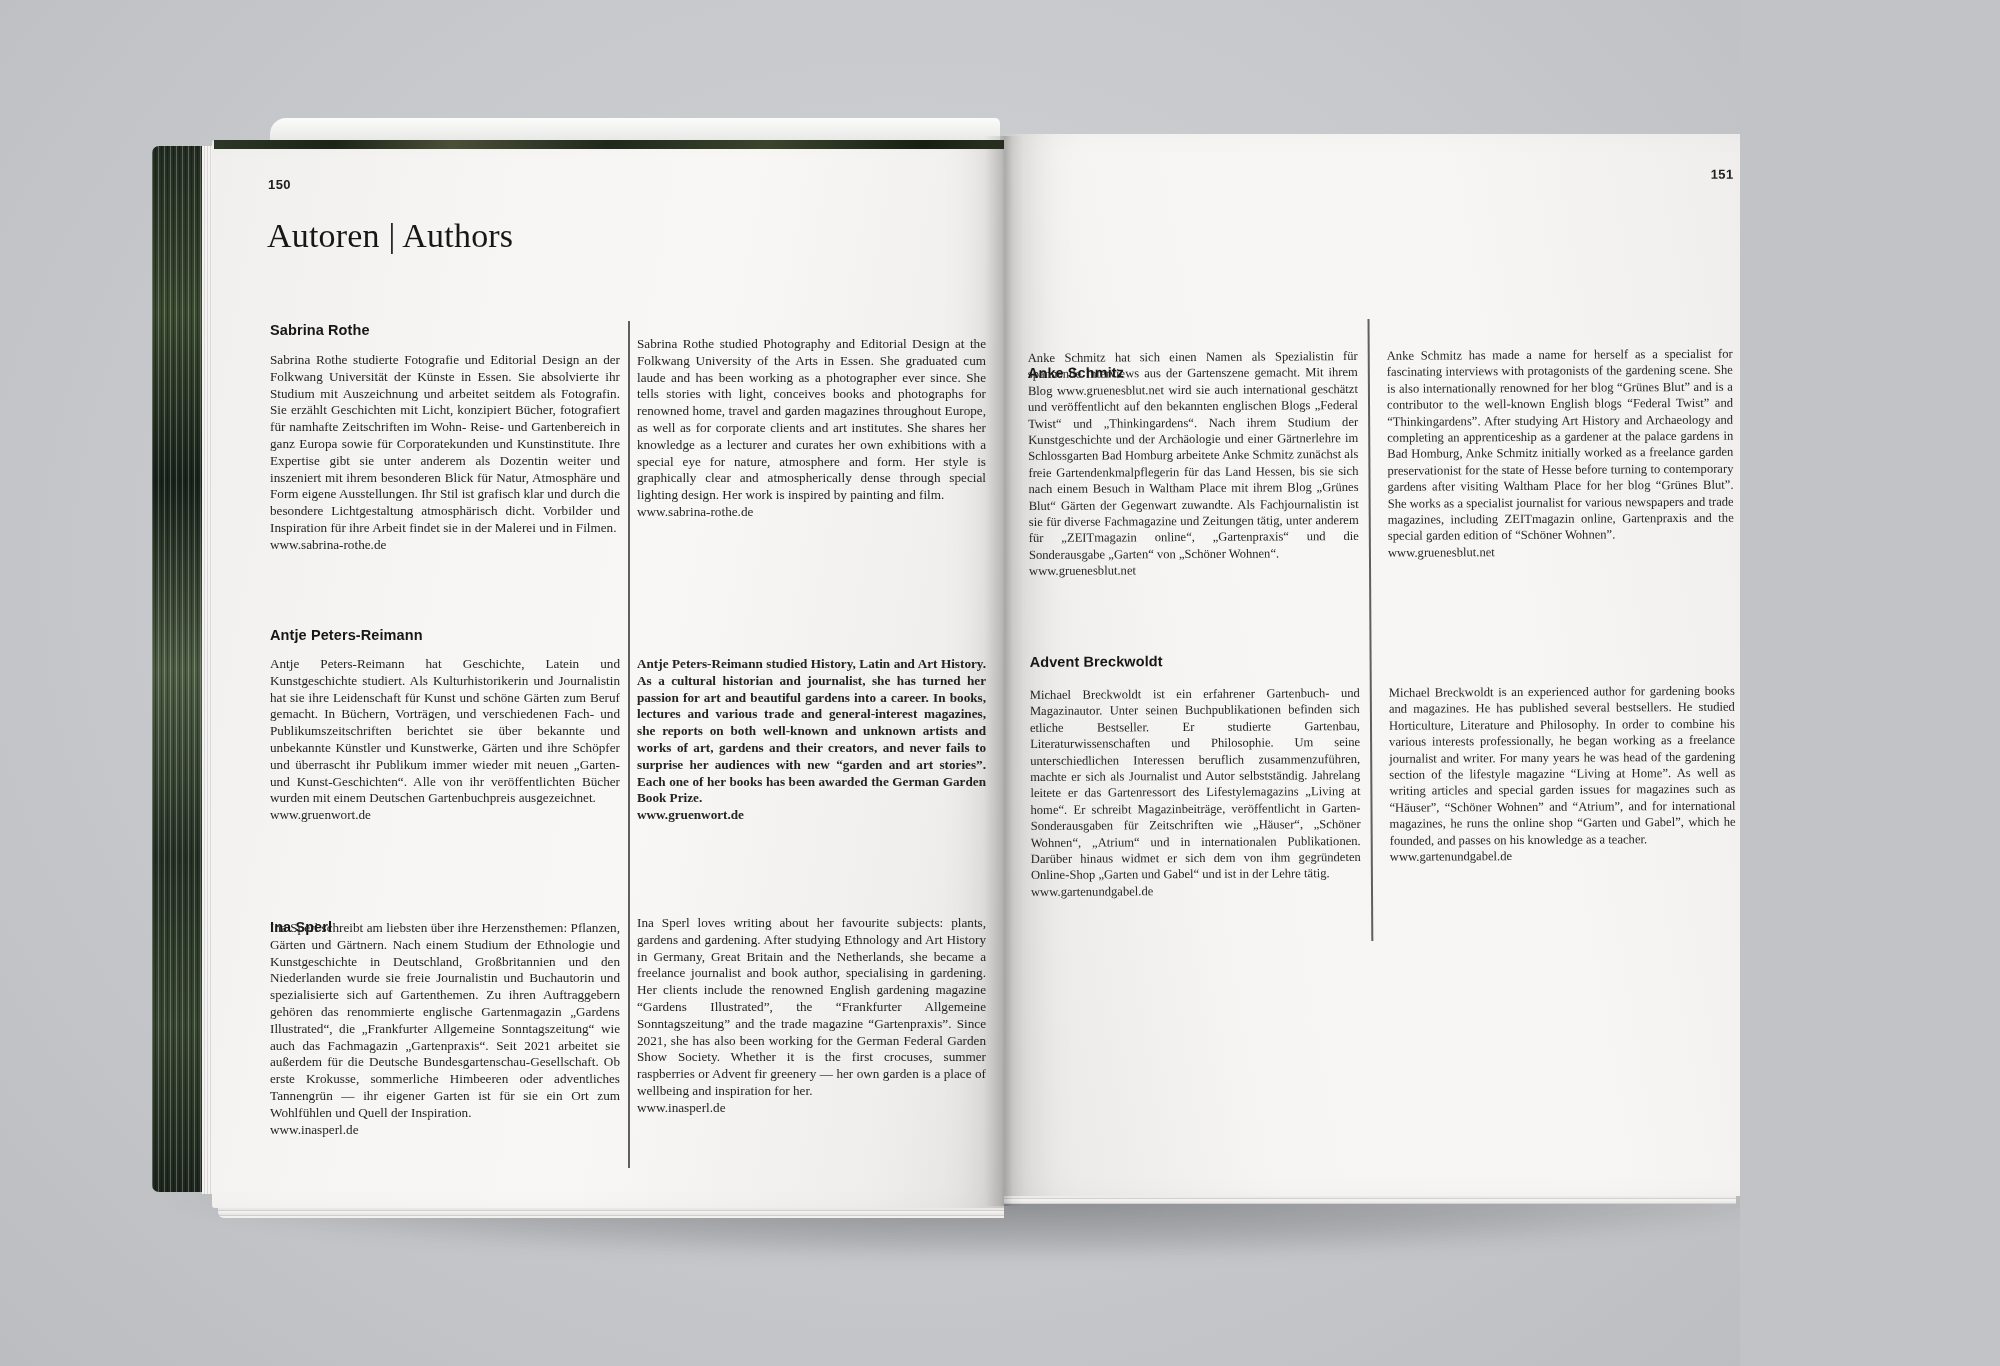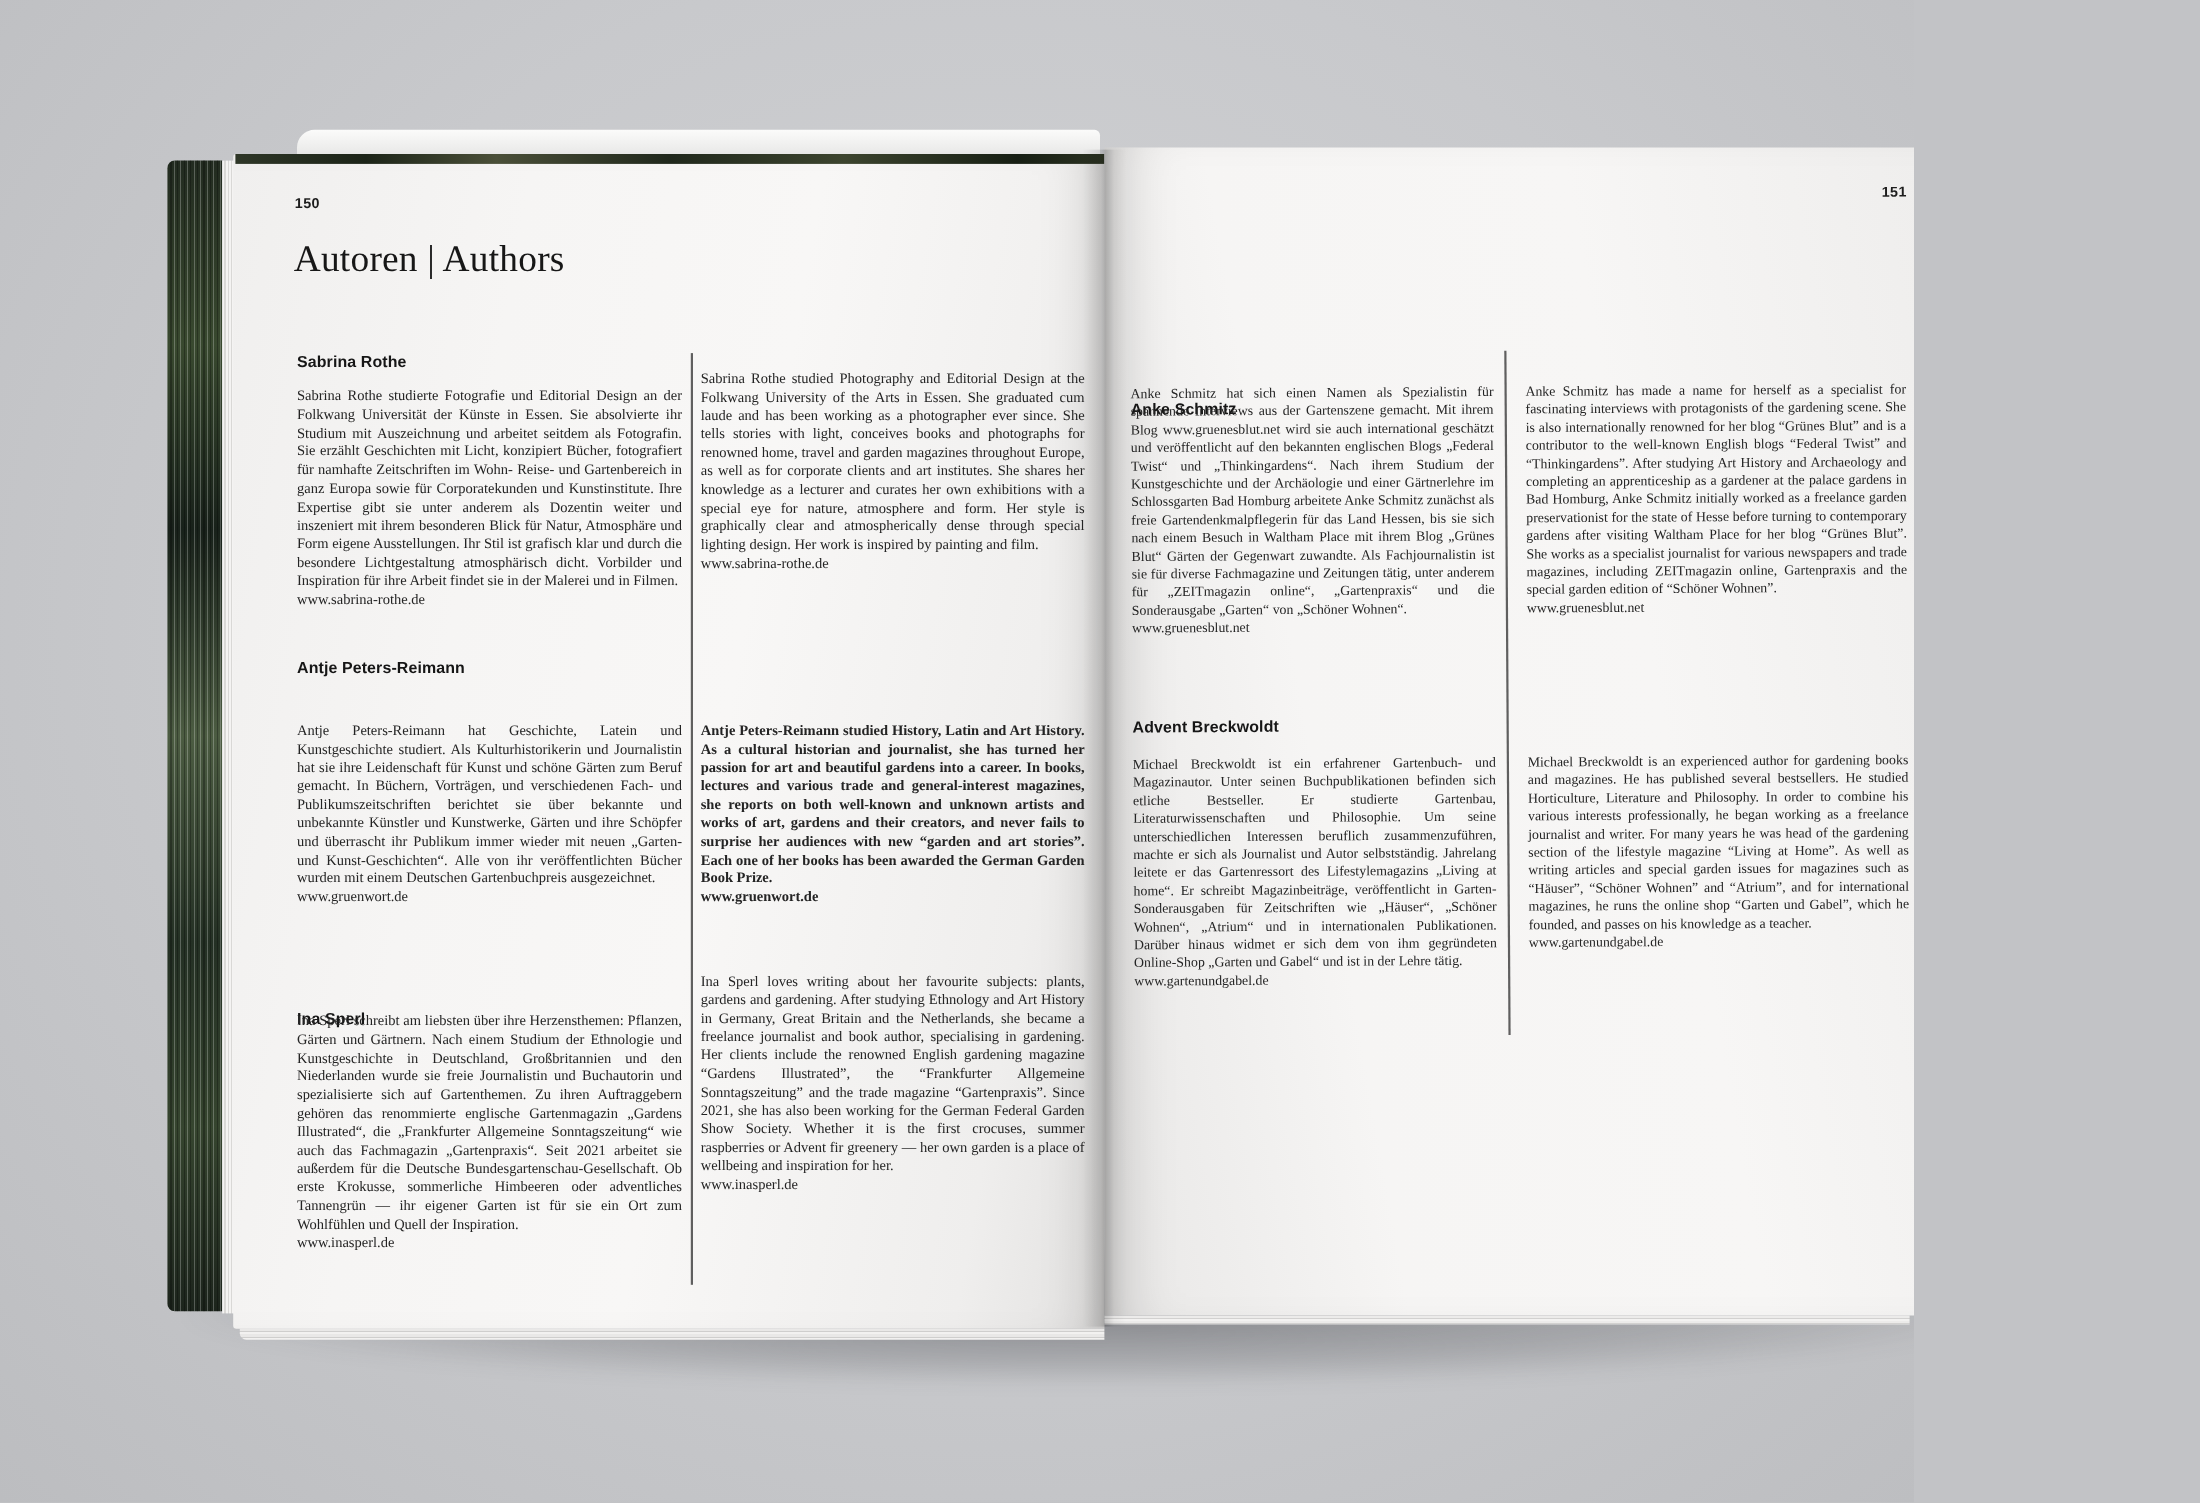--- a/index.html
+++ b/index.html
@@ -116,36 +116,36 @@
     <div class="sec-h" style="left:270px;top:322px;">Sabrina Rothe</div>
     <div class="col" lang="de" style="left:270px;top:352px;">
       <p>Sabrina Rothe studierte Fotografie und Editorial Design an der Folkwang Universität der Künste in Essen. Sie absolvierte ihr Studium mit Auszeichnung und arbeitet seitdem als Fotografin. Sie erzählt Geschichten mit Licht, konzipiert Bücher, fotografiert für namhafte Zeitschriften im Wohn- Reise- und Gartenbereich in ganz Europa sowie für Corporatekunden und Kunstinstitute. Ihre Expertise gibt sie unter anderem als Dozentin weiter und inszeniert mit ihrem besonderen Blick für Natur, Atmosphäre und Form eigene Ausstellungen. Ihr Stil ist grafisch klar und durch die besondere Lichtgestaltung atmosphärisch dicht. Vorbilder und Inspiration für ihre Arbeit findet sie in der Malerei und in Filmen.</p>
       <p class="url">www.sabrina-rothe.de</p>
     </div>
     <div class="col" lang="en" style="left:637px;top:336px;width:349px;">
       <p>Sabrina Rothe studied Photography and Editorial Design at the Folkwang University of the Arts in Essen. She graduated cum laude and has been working as a photographer ever since. She tells stories with light, conceives books and photographs for renowned home, travel and garden magazines throughout Europe, as well as for corporate clients and art institutes. She shares her knowledge as a lecturer and curates her own exhibitions with a special eye for nature, atmosphere and form. Her style is graphically clear and atmospherically dense through special lighting design. Her work is inspired by painting and film.</p>
       <p class="url">www.sabrina-rothe.de</p>
     </div>
 
-    <div class="sec-h" style="left:270px;top:600px;">Antje Peters-Reimann</div>
+    <div class="sec-h" style="left:270px;top:627px;">Antje Peters-Reimann</div>
     <div class="col" lang="de" style="left:270px;top:656px;">
       <p>Antje Peters-Reimann hat Geschichte, Latein und Kunstgeschichte studiert. Als Kulturhistorikerin und Journalistin hat sie ihre Leidenschaft für Kunst und schöne Gärten zum Beruf gemacht. In Büchern, Vorträgen, und verschiedenen Fach- und Publikumszeitschriften berichtet sie über bekannte und unbekannte Künstler und Kunstwerke, Gärten und ihre Schöpfer und überrascht ihr Publikum immer wieder mit neuen „Garten- und Kunst-Geschichten“. Alle von ihr veröffentlichten Bücher wurden mit einem Deutschen Gartenbuchpreis ausgezeichnet.</p>
       <p class="url">www.gruenwort.de</p>
     </div>
     <div class="col" lang="en" style="left:637px;top:656px;width:349px;font-weight:bold;">
       <p>Antje Peters-Reimann studied History, Latin and Art History. As a cultural historian and journalist, she has turned her passion for art and beautiful gardens into a career. In books, lectures and various trade and general-interest magazines, she reports on both well-known and unknown artists and works of art, gardens and their creators, and never fails to surprise her audiences with new “garden and art stories”. Each one of her books has been awarded the German Garden Book Prize.</p>
       <p class="url">www.gruenwort.de</p>
     </div>
 
     <div class="sec-h" style="left:270px;top:891px;margin-top:28px;">Ina Sperl</div>
     <div class="col" lang="de" style="left:270px;top:920px;">
       <p>Ina Sperl schreibt am liebsten über ihre Herzensthemen: Pflanzen, Gärten und Gärtnern. Nach einem Studium der Ethnologie und Kunstgeschichte in Deutschland, Großbritannien und den Niederlanden wurde sie freie Journalistin und Buchautorin und spezialisierte sich auf Gartenthemen. Zu ihren Auftraggebern gehören das renommierte englische Gartenmagazin „Gardens Illustrated“, die „Frankfurter Allgemeine Sonntagszeitung“ wie auch das Fachmagazin „Gartenpraxis“. Seit 2021 arbeitet sie außerdem für die Deutsche Bundesgartenschau-Gesellschaft. Ob erste Krokusse, sommerliche Himbeeren oder adventliches Tannengrün — ihr eigener Garten ist für sie ein Ort zum Wohlfühlen und Quell der Inspiration.</p>
       <p class="url">www.inasperl.de</p>
     </div>
-    <div class="col" lang="en" style="left:637px;top:884px;width:349px;">
+    <div class="col" lang="en" style="left:637px;top:915px;width:349px;">
       <p>Ina Sperl loves writing about her favourite subjects: plants, gardens and gardening. After studying Ethnology and Art History in Germany, Great Britain and the Netherlands, she became a freelance journalist and book author, specialising in gardening. Her clients include the renowned English gardening magazine “Gardens Illustrated”, the “Frankfurter Allgemeine Sonntagszeitung” and the trade magazine “Gartenpraxis”. Since 2021, she has also been working for the German Federal Garden Show Society. Whether it is the first crocuses, summer raspberries or Advent fir greenery — her own garden is a place of wellbeing and inspiration for her.</p>
       <p class="url">www.inasperl.de</p>
     </div>
   </div>
 
   <div class="rp rp-group">
     <div class="pn" id="pn-right">151</div>
     <div class="divider" id="div-right"></div>
 
     <div class="sec-h" style="left:1028px;top:321px;margin-top:44px;">Anke Schmitz</div>

